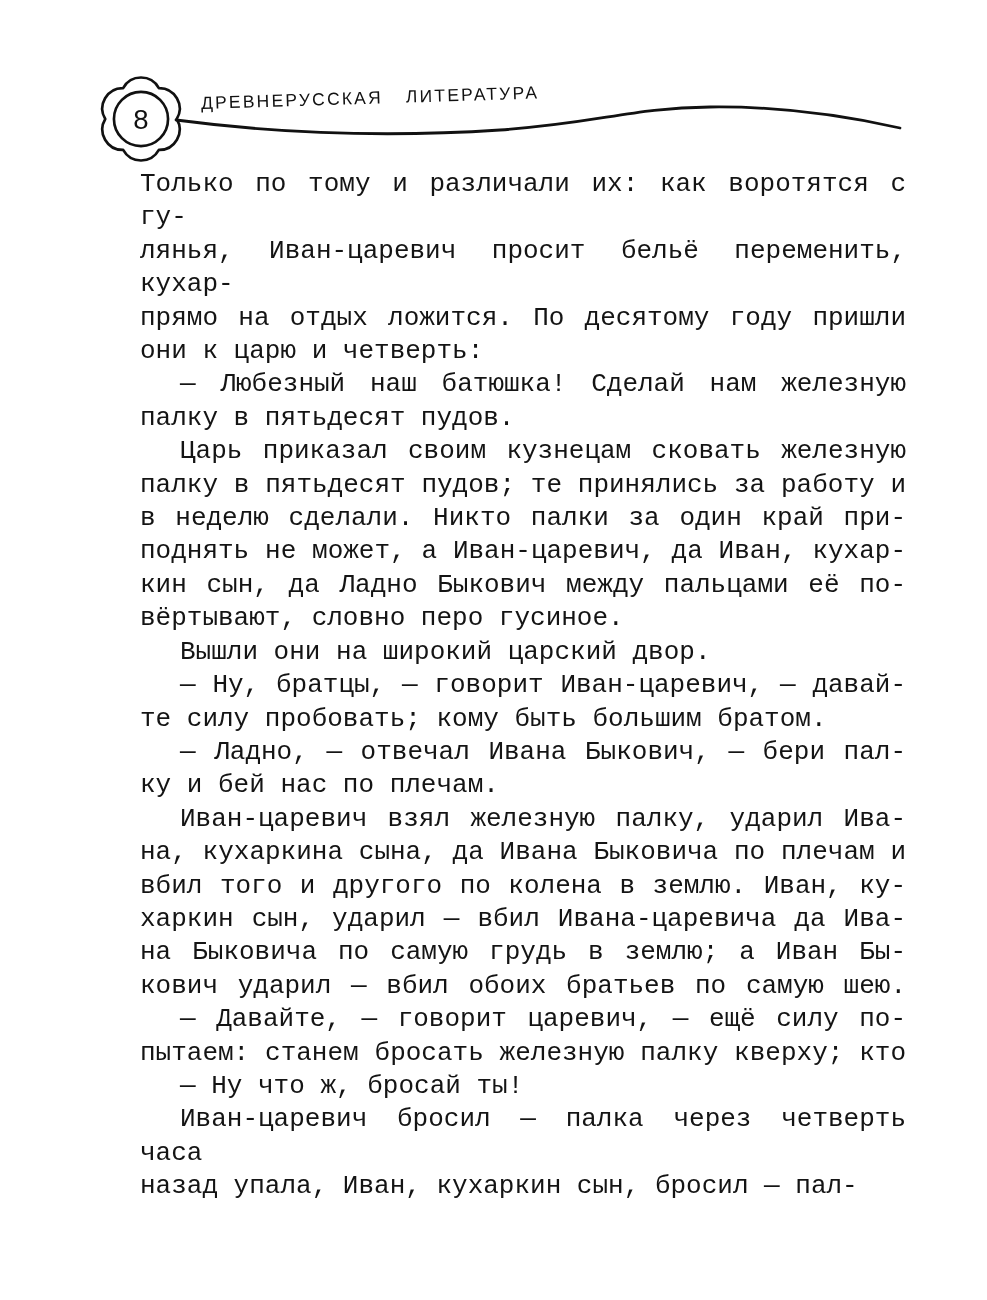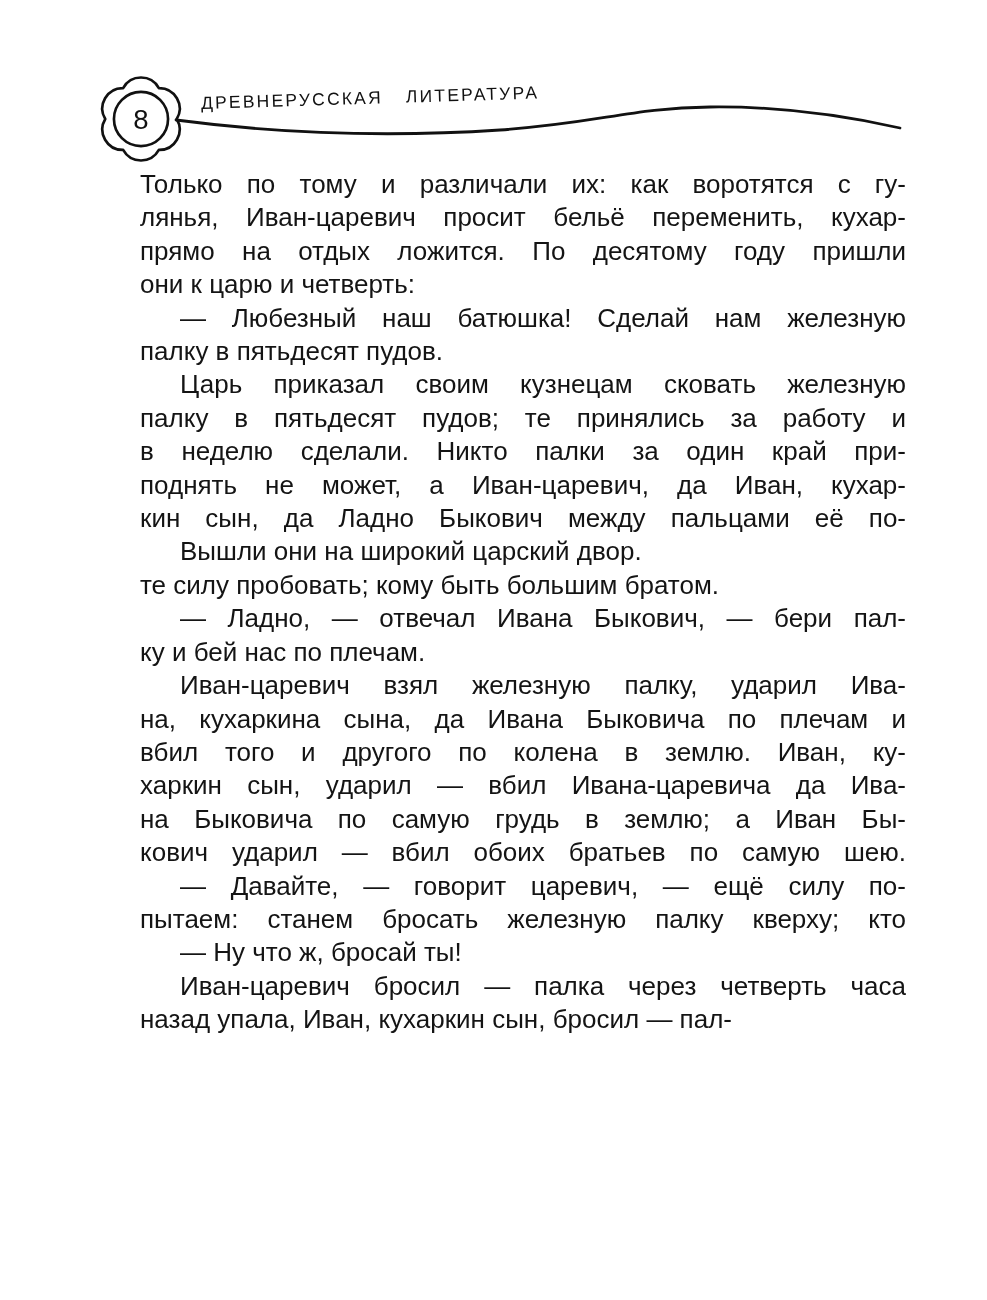--- a/index.html
+++ b/index.html
@@ -48,20 +48,21 @@
     width: 766px;
     font-size: 26px;
     line-height: 33.4px;
     color: #141414;
   }
   .para { margin: 0; padding: 0; }
   .line {
     text-align: justify;
     text-align-last: justify;
     white-space: normal;
+    font-family: Liberation Mono, monospace;
   }
   .line.last { text-align-last: left; }
   .para.fill-last .line.last { text-align-last: justify; }
   .para.indent .line.first { text-indent: 40px; }
 </style>
 </head>
 <body>
 
 <div class="page">
 
@@ -93,25 +94,27 @@
       <div class="para indent">
         <div class="line first">— Любезный наш батюшка! Сделай нам железную</div>
         <div class="line last">палку в пятьдесят пудов.</div>
       </div>
       <div class="para indent">
         <div class="line first">Царь приказал своим кузнецам сковать железную</div>
         <div class="line">палку в пятьдесят пудов; те принялись за работу и</div>
         <div class="line">в неделю сделали. Никто палки за один край при-</div>
         <div class="line">поднять не может, а Иван-царевич, да Иван, кухар-</div>
         <div class="line">кин сын, да Ладно Быкович между пальцами её по-</div>
+        <div class="line last">вёртывают, словно перо гусиное.</div>
       </div>
       <div class="para indent">
         <div class="line first last">Вышли они на широкий царский двор.</div>
       </div>
       <div class="para indent">
+        <div class="line first">— Ну, братцы, — говорит Иван-царевич, — давай-</div>
         <div class="line last">те силу пробовать; кому быть большим братом.</div>
       </div>
       <div class="para indent">
         <div class="line first">— Ладно, — отвечал Ивана Быкович, — бери пал-</div>
         <div class="line last">ку и бей нас по плечам.</div>
       </div>
       <div class="para indent fill-last">
         <div class="line first">Иван-царевич взял железную палку, ударил Ива-</div>
         <div class="line">на, кухаркина сына, да Ивана Быковича по плечам и</div>
         <div class="line">вбил того и другого по колена в землю. Иван, ку-</div>

